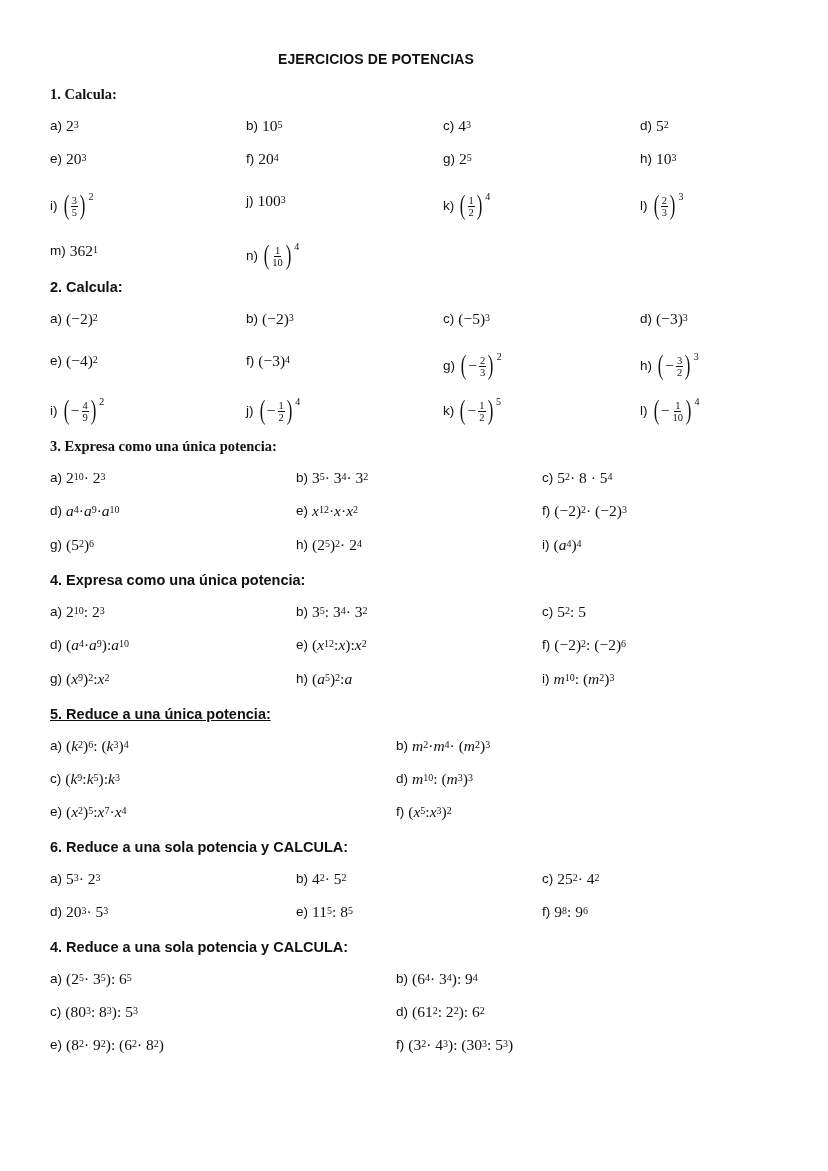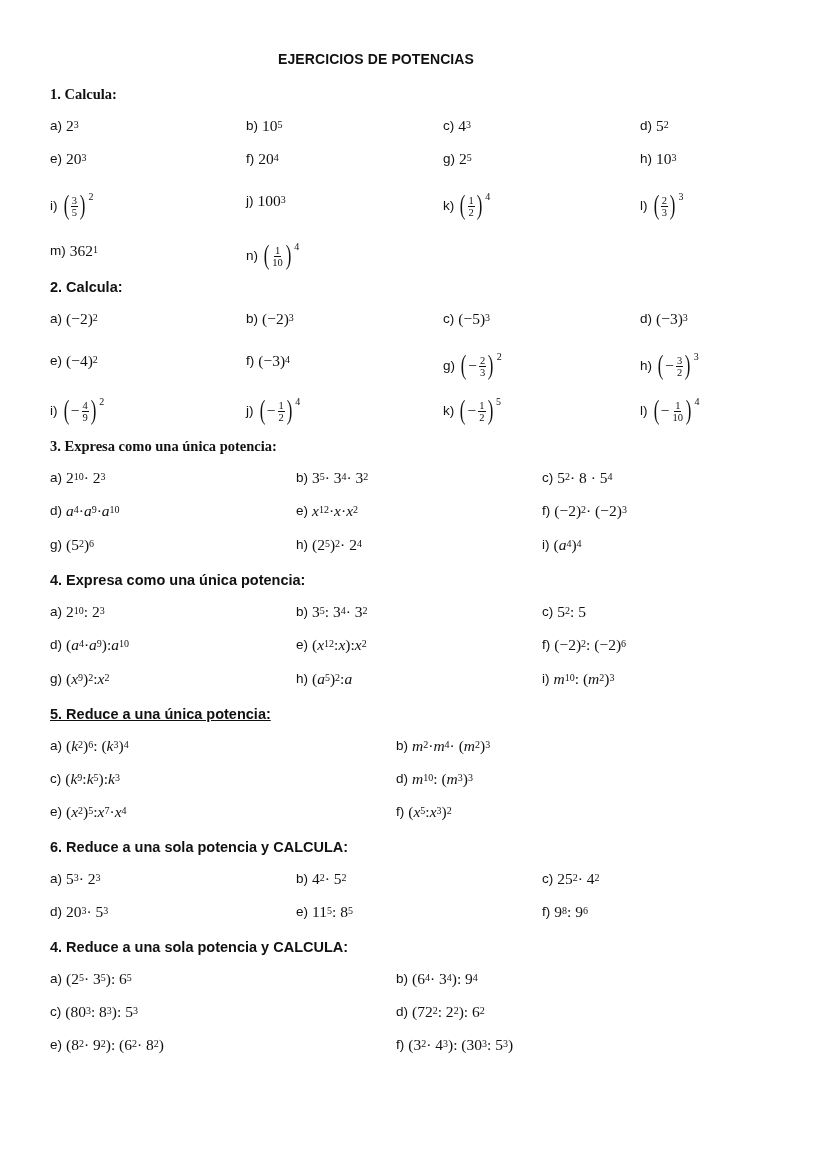--- a/index.html
+++ b/index.html
@@ -663,21 +663,21 @@
           <sup>3</sup>
           <span>: 8</span>
           <sup>3</sup>
           <span>): 5</span>
           <sup>3</sup>
         </span>
       </div>
       <div class="item" style="left: 396px; top: 1003px;">
         <span class="lbl">d)</span>
         <span class="expr">
-          <span>(72</span>
+          <span>(61</span>
           <sup>2</sup>
           <span>: 2</span>
           <sup>2</sup>
           <span>): 6</span>
           <sup>2</sup>
         </span>
       </div>
       <div class="item" style="left: 50px; top: 1036px;">
         <span class="lbl">e)</span>
         <span class="expr">

